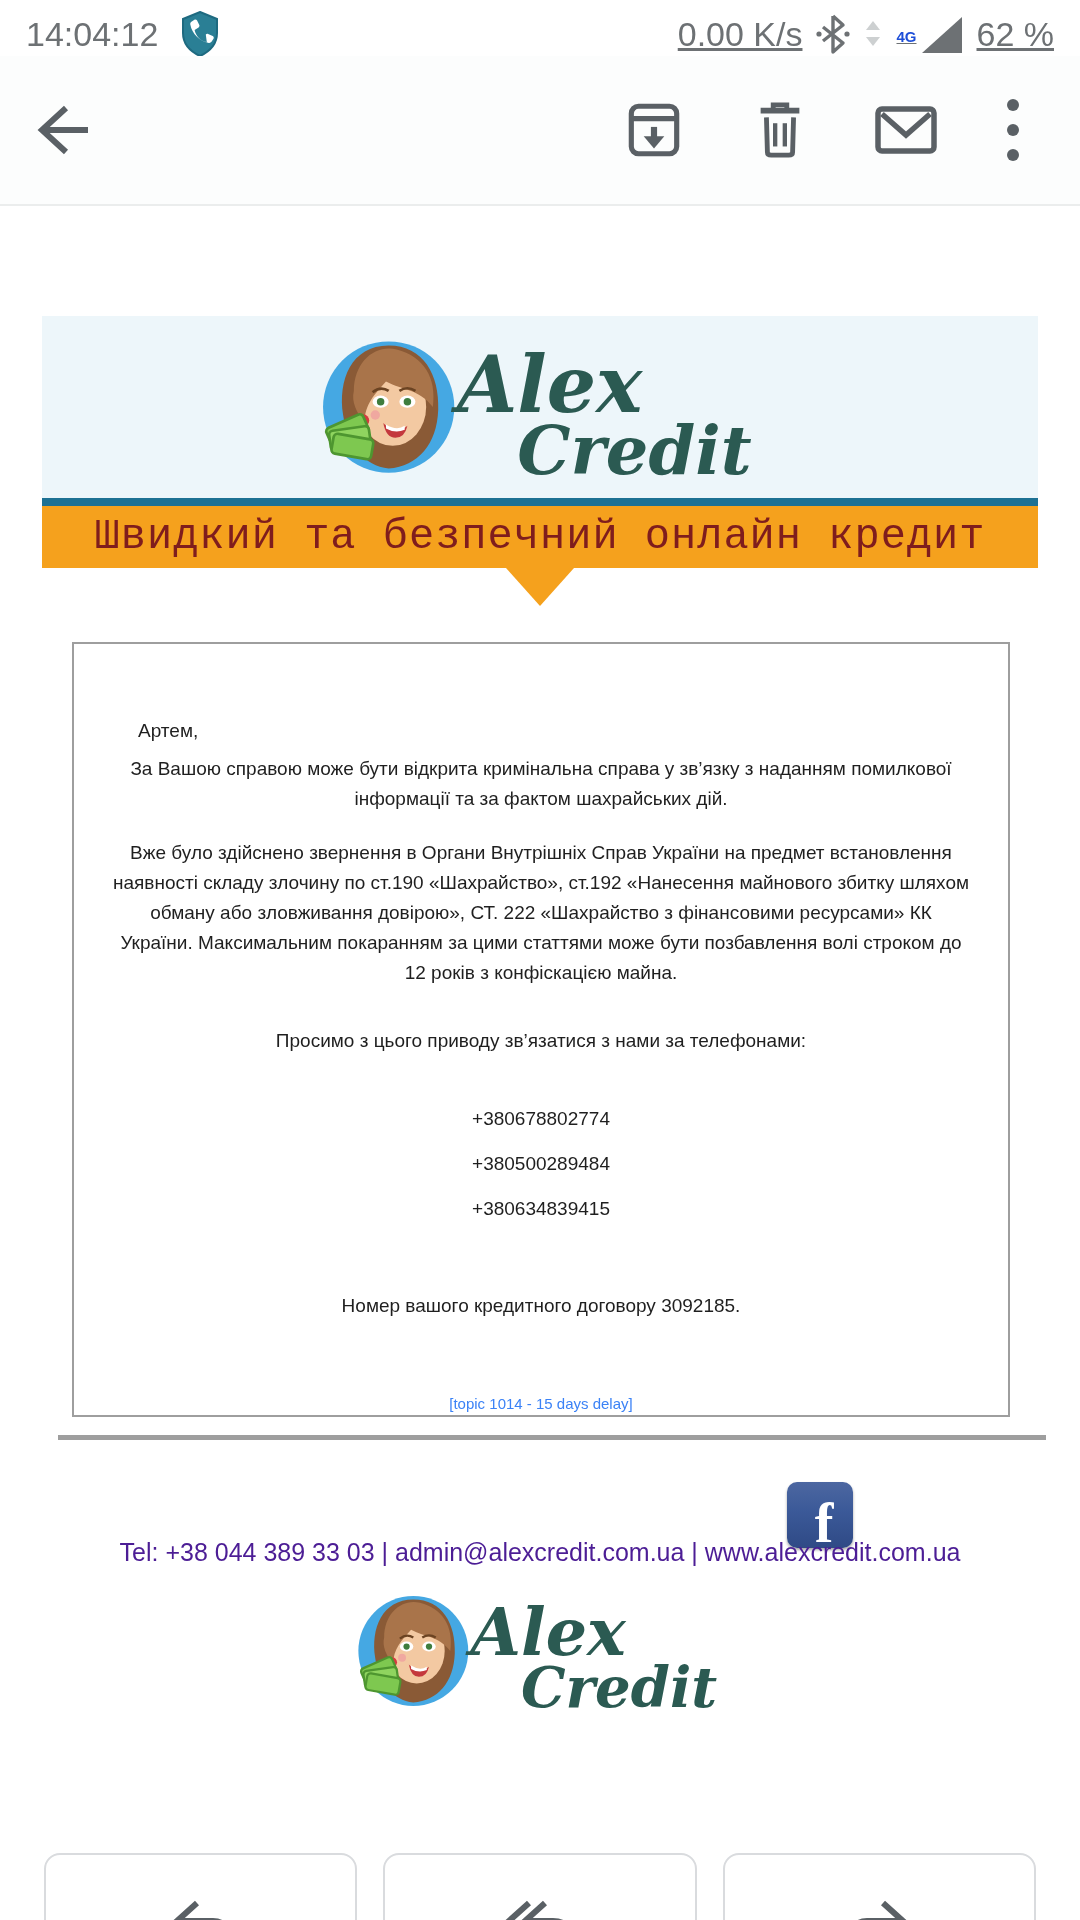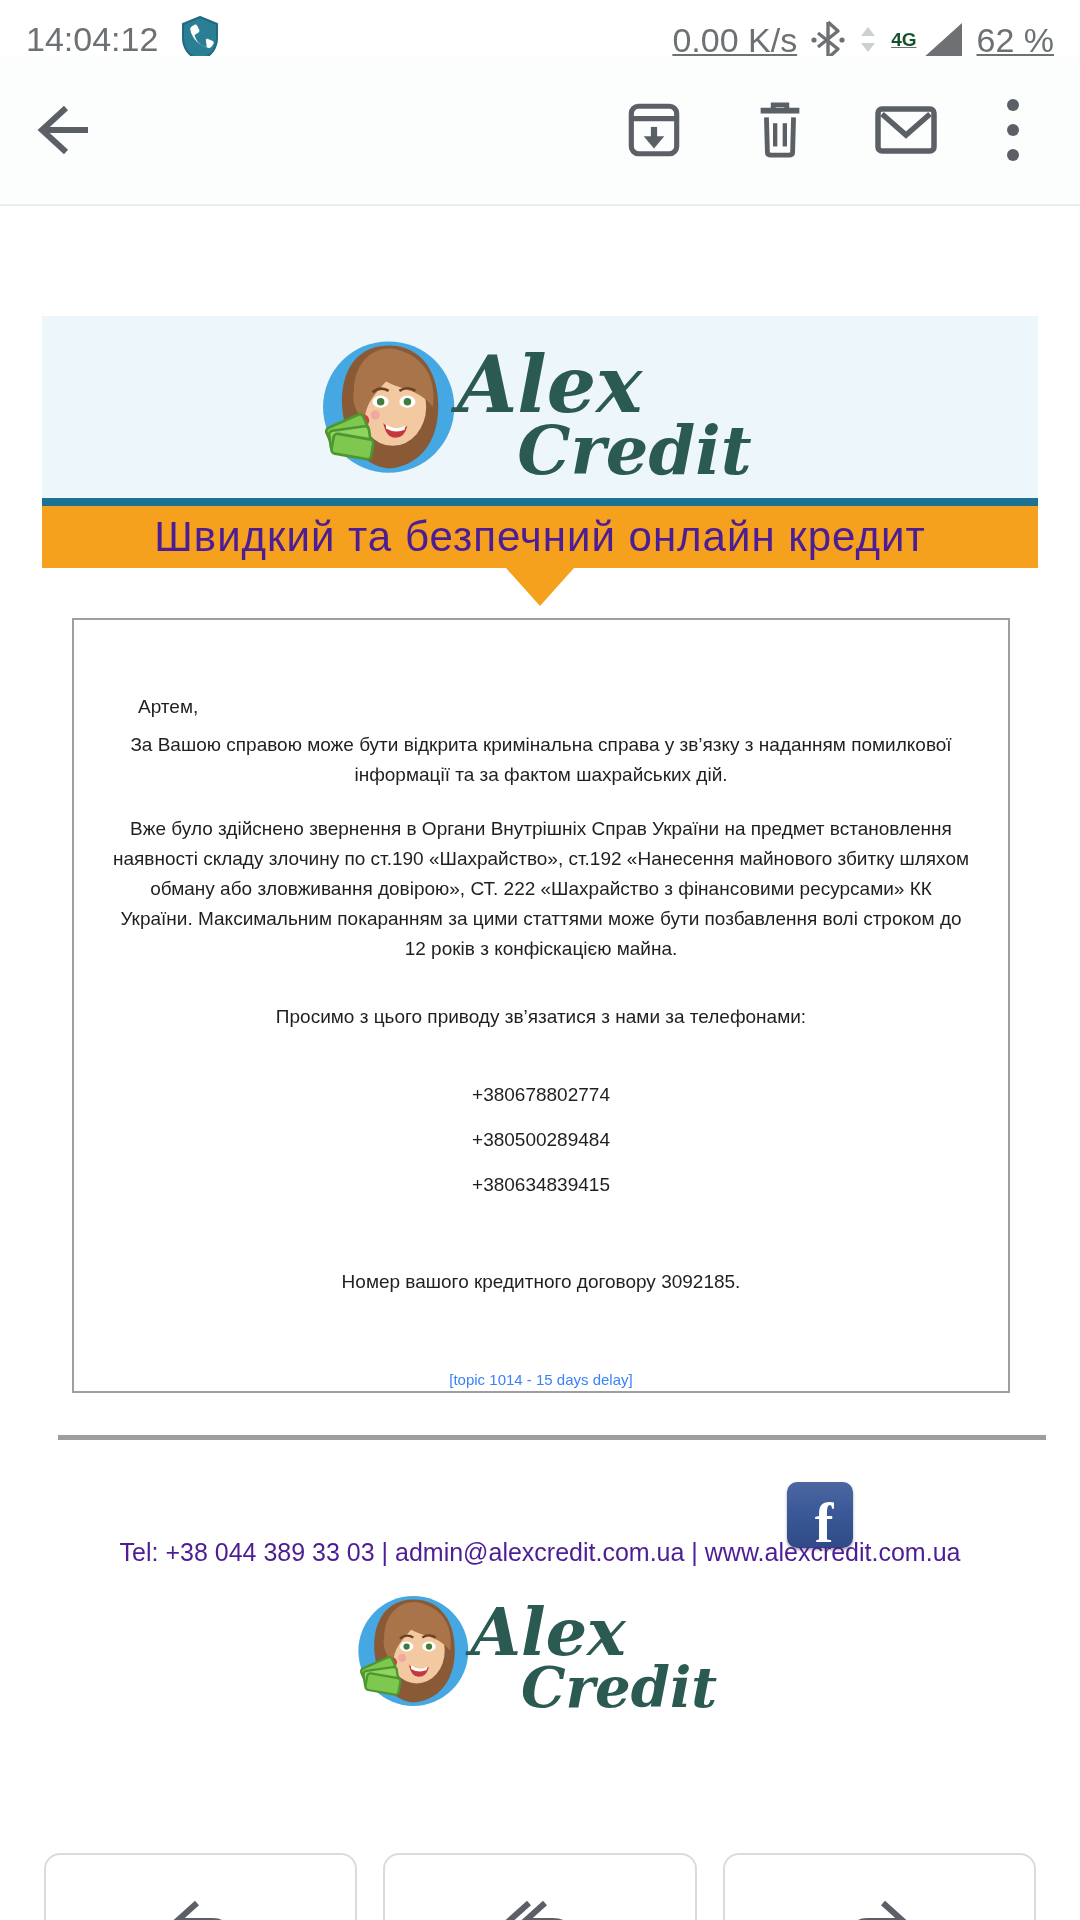--- a/index.html
+++ b/index.html
@@ -1,44 +1,44 @@
 <!DOCTYPE html>
 <html><head>
 <meta charset="utf-8">
 <style>
   html,body{margin:0;padding:0;background:#ffffff;}
   .screen{position:relative;width:1080px;height:1920px;background:#ffffff;overflow:hidden;
           font-family:"Liberation Sans",sans-serif;}
 
   
-  .status-bar{position:absolute;top:0;left:0;right:0;height:56px;display:flex;align-items:flex-end;
+  .status-bar{position:absolute;top:0;left:0;right:0;height:56px;display:flex;align-items:center;
               padding:6px 26px 0 26px;color:#6d7174;font-size:34px;}
   .sb-left{display:flex;align-items:center;gap:22px;}
   .sb-right{margin-left:auto;display:flex;align-items:center;gap:14px;text-decoration:underline;}
   .sb-sig{display:flex;align-items:flex-end;gap:2px;}
-  .sb-4g{font-size:19px;font-weight:bold;color:#14532d;transform:translateY(-10px);}
+  .sb-4g{font-size:15px;font-weight:bold;color:#1d4ed8;transform:translateY(-10px);}
 
   
   .toolbar{position:absolute;top:56px;left:0;right:0;height:148px;background:#fcfdfd;
            border-bottom:2px solid #ebeded;display:flex;align-items:center;padding:0 30px;}
   .tb-right{margin-left:auto;display:flex;align-items:center;gap:58px;padding-right:22px;}
   .icon-btn{width:68px;height:68px;display:flex;align-items:center;justify-content:center;}
 
   
   .content{position:absolute;top:206px;left:0;right:0;bottom:0;background:#ffffff;}
 
   .banner{position:absolute;top:110px;left:42px;width:996px;}
   .banner-hero{height:182px;background:#edf6fa;display:flex;align-items:center;justify-content:center;}
   .banner-teal{height:8px;background:#1d7193;}
   .banner-orange{height:62px;background:#f5a11d;display:flex;align-items:center;justify-content:center;}
-  .banner-orange span{font-family:Liberation Sans, sans-serif;font-size:42px;color:#4c1d95;letter-spacing:1px;}
+  .banner-orange span{font-family:Liberation Mono, monospace;font-size:42px;color:#7f1d1d;letter-spacing:1px;}
   .banner-pointer{width:0;height:0;margin:0 auto;border-left:34px solid transparent;
                   border-right:34px solid transparent;border-top:38px solid #f5a11d;}
 
-  .letter{position:absolute;top:412px;left:72px;width:938px;height:775px;box-sizing:border-box;
+  .letter{position:absolute;top:436px;left:72px;width:938px;height:775px;box-sizing:border-box;
           border:2px solid #9e9e9e;background:#ffffff;padding:72px 38px 0 38px;text-align:center;
           color:#1f1f1f;font-size:19px;line-height:30px;}
   .salutation{text-align:left;padding-left:26px;}
   .para1{margin-top:8px;}
   .para2{margin-top:24px;}
   .para3{margin-top:38px;}
   .phones{margin-top:48px;}
   .phone{margin-top:15px;}
   .phone:first-child{margin-top:0;}
   .contract{margin-top:67px;}

